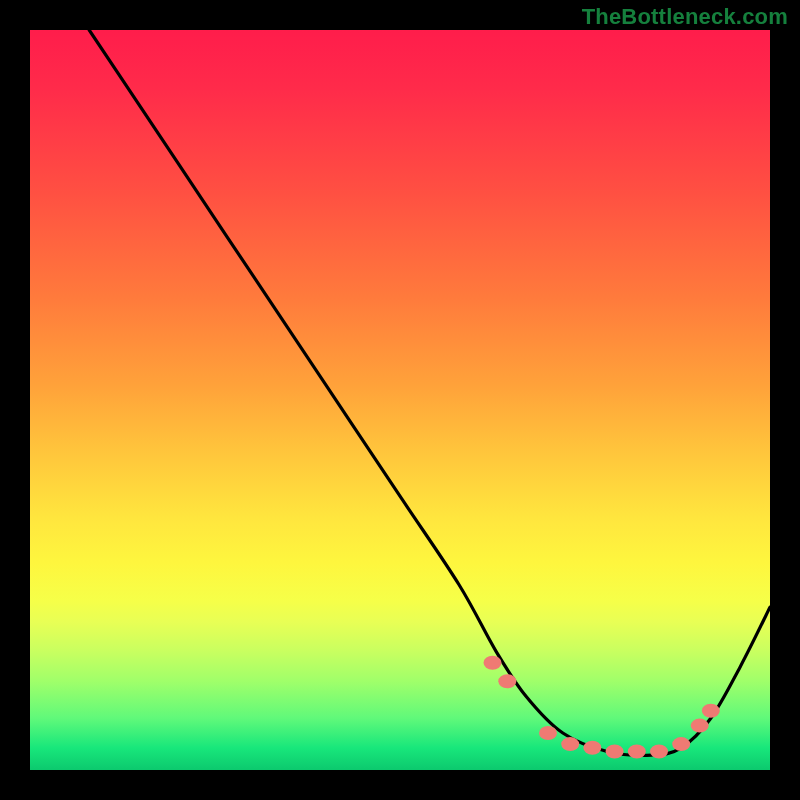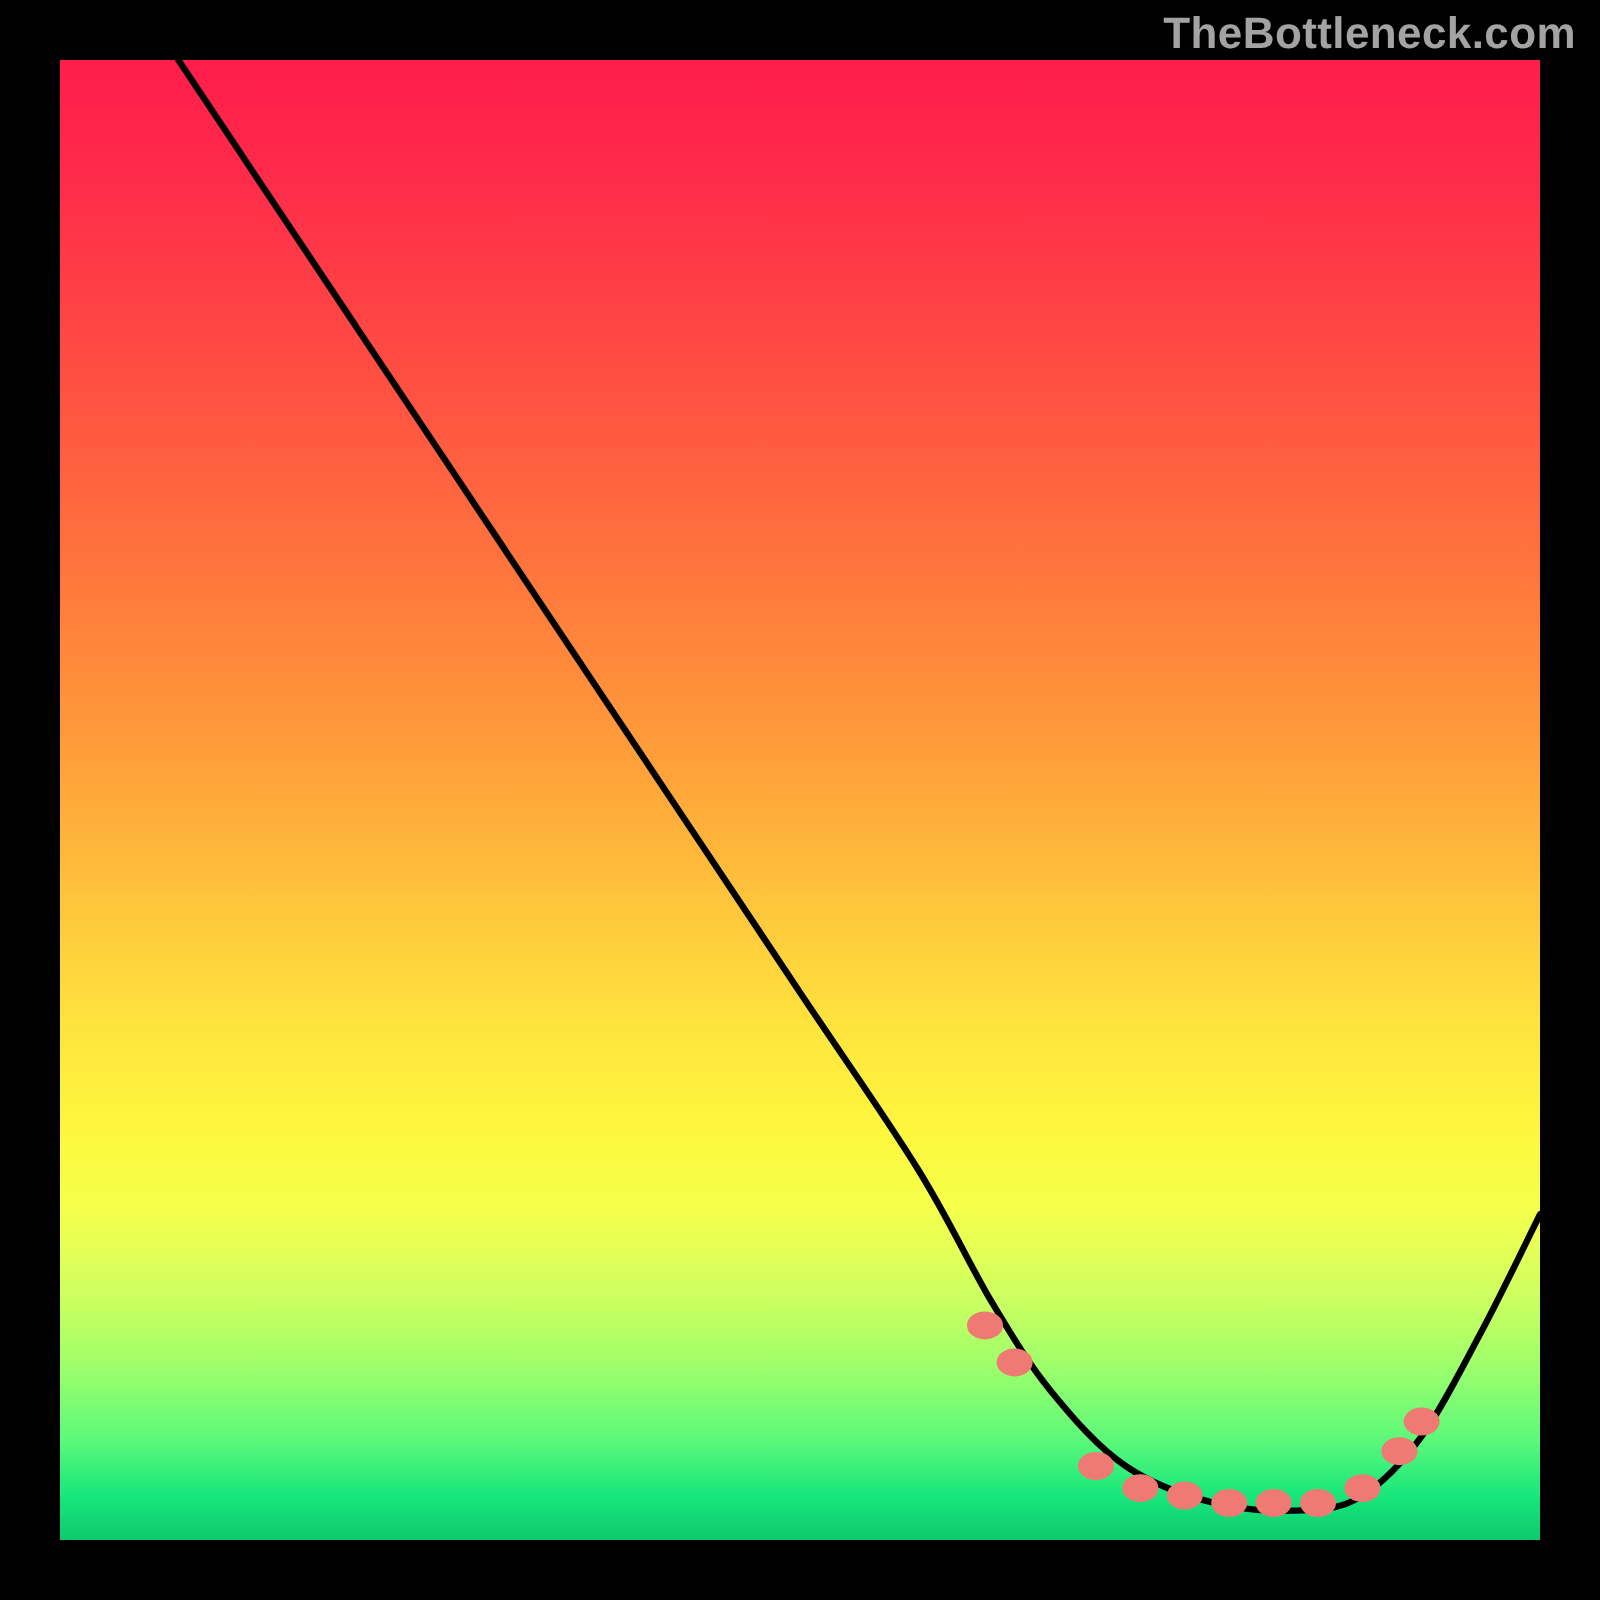--- a/index.html
+++ b/index.html
@@ -16,21 +16,21 @@
     width: 800px;
     height: 800px;
     background: #000;
   }
   .watermark {
     position: absolute;
     top: 4px;
     right: 12px;
     font-size: 22px;
     font-weight: 600;
-    color: #a3a3a3;
+    color: #15803d;
     letter-spacing: 0.2px;
     z-index: 20;
   }
   .plot {
     position: absolute;
     left: 30px;
     top: 30px;
     width: 740px;
     height: 740px;
     

